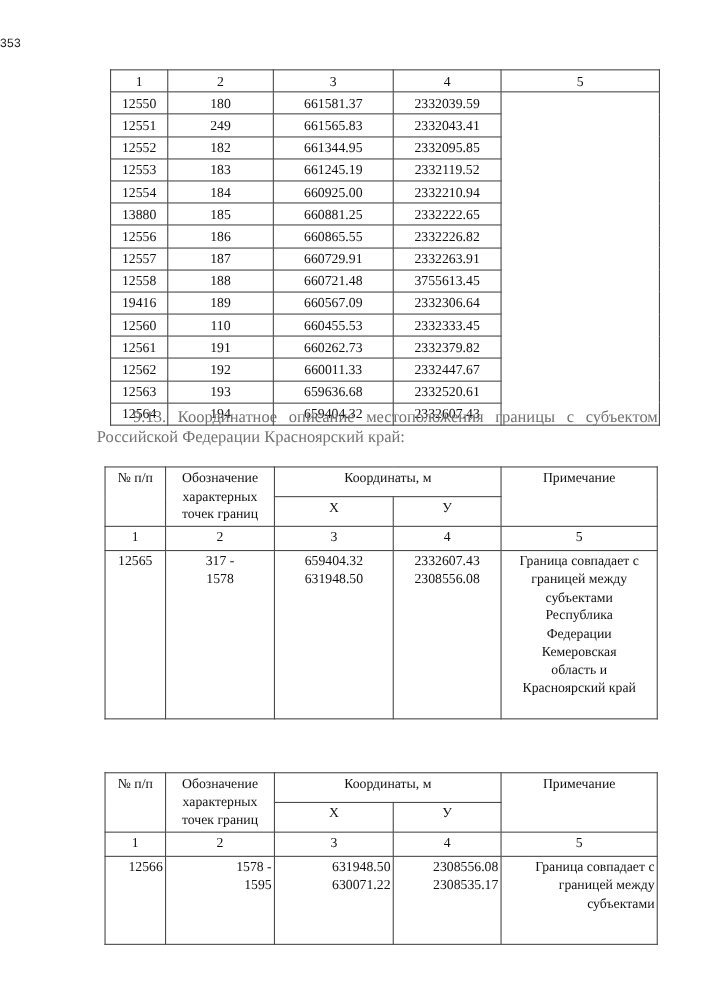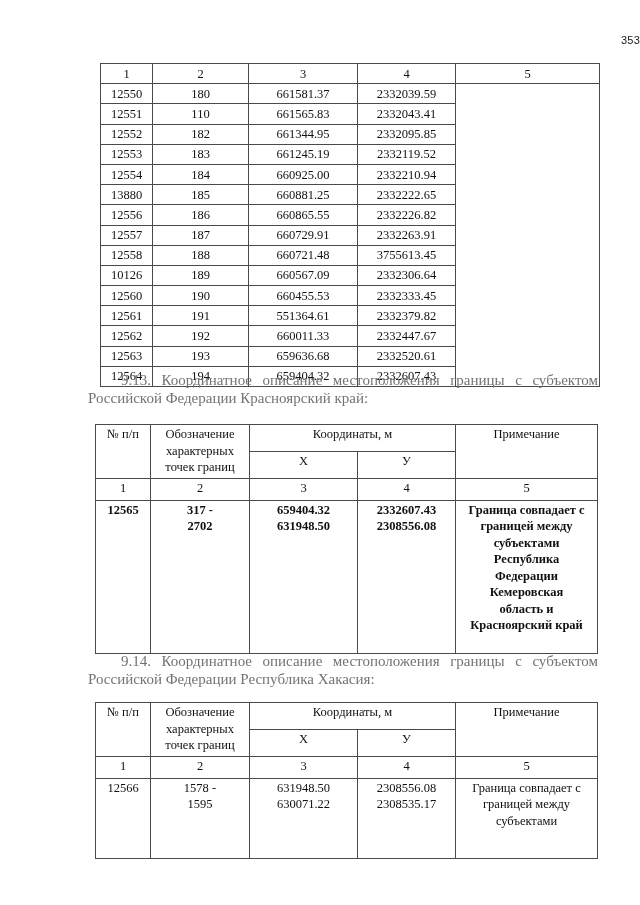--- a/index.html
+++ b/index.html
@@ -19,21 +19,21 @@
     position: relative;
     width: 640px;
     height: 905px;
     box-sizing: border-box;
   }
   .page-number {
     position: absolute;
     top: 34px;
     left: 0;
     width: 640px;
-    text-align: right;
+    text-align: left;
     font-size: 11px;
     font-family: "Liberation Sans", sans-serif;
     color: #1a1a1a;
     letter-spacing: 0.2px;
   }
 
   
   table.coord {
     position: absolute;
     border-collapse: collapse;
@@ -88,22 +88,22 @@
   #table-krasnoyarsk { top: 424px; left: 95px; width: 502px; }
   #table-khakassia   { top: 702px; left: 95px; width: 502px; }
 
   #table-krasnoyarsk th, #table-khakassia th,
   #table-krasnoyarsk td, #table-khakassia td {
     line-height: 16.5px;
   }
   .hdr-nopad { padding-top: 1px; margin-top: 36px; }
   .rownum td { height: 18px; vertical-align: middle; padding: 0; }
   .data-row td { padding-top: 1px; }
-  #table-krasnoyarsk .data-row td { height: 149px; font-weight: bold; }
-  #table-khakassia .data-row td { height: 76px; }
+  #table-krasnoyarsk .data-row td { height: 149px; }
+  #table-khakassia .data-row td { height: 76px; text-align: right; }
 </style>
 </head>
 <body>
 
 <div class="page">
 
   <div class="page-number">353</div>
 
   <table class="coord" id="table-continued">
     <colgroup>
@@ -123,21 +123,21 @@
       </tr>
       <tr>
         <td>12550</td>
         <td>180</td>
         <td>661581.37</td>
         <td>2332039.59</td>
         <td rowspan="15"></td>
       </tr>
       <tr>
         <td>12551</td>
-        <td>110</td>
+        <td>249</td>
         <td>661565.83</td>
         <td>2332043.41</td>
       </tr>
       <tr>
         <td>12552</td>
         <td>182</td>
         <td>661344.95</td>
         <td>2332095.85</td>
       </tr>
       <tr>
@@ -170,35 +170,35 @@
         <td>660729.91</td>
         <td>2332263.91</td>
       </tr>
       <tr>
         <td>12558</td>
         <td>188</td>
         <td>660721.48</td>
         <td>3755613.45</td>
       </tr>
       <tr>
-        <td>10126</td>
+        <td>19416</td>
         <td>189</td>
         <td>660567.09</td>
         <td>2332306.64</td>
       </tr>
       <tr>
         <td>12560</td>
-        <td>190</td>
+        <td>110</td>
         <td>660455.53</td>
         <td>2332333.45</td>
       </tr>
       <tr>
         <td>12561</td>
         <td>191</td>
-        <td>551364.61</td>
+        <td>660262.73</td>
         <td>2332379.82</td>
       </tr>
       <tr>
         <td>12562</td>
         <td>192</td>
         <td>660011.33</td>
         <td>2332447.67</td>
       </tr>
       <tr>
         <td>12563</td>
@@ -244,21 +244,21 @@
         <td class="num">1</td>
         <td class="num">2</td>
         <td class="num">3</td>
         <td class="num">4</td>
         <td class="num">5</td>
       </tr>
       <tr class="data-row">
         <td>12565</td>
         <td class="cell-lines">
           <span>317 -</span>
-          <span>2702</span>
+          <span>1578</span>
         </td>
         <td class="cell-lines">
           <span>659404.32</span>
           <span>631948.50</span>
         </td>
         <td class="cell-lines">
           <span>2332607.43</span>
           <span>2308556.08</span>
         </td>
         <td class="cell-lines">
@@ -268,21 +268,20 @@
           <span>Республика</span>
           <span>Федерации</span>
           <span>Кемеровская</span>
           <span>область и</span>
           <span>Красноярский край</span>
         </td>
       </tr>
     </tbody>
   </table>
 
-  <p class="body-par" id="par-914">9.14. Координатное описание местоположения границы с субъектом Российской Федерации Республика Хакасия:</p>
 
   <table class="coord" id="table-khakassia">
     <colgroup>
       <col style="width:55px">
         <col style="width:99px">
         <col style="width:108px">
         <col style="width:98px">
         <col style="width:142px">
     </colgroup>
     <tbody>

